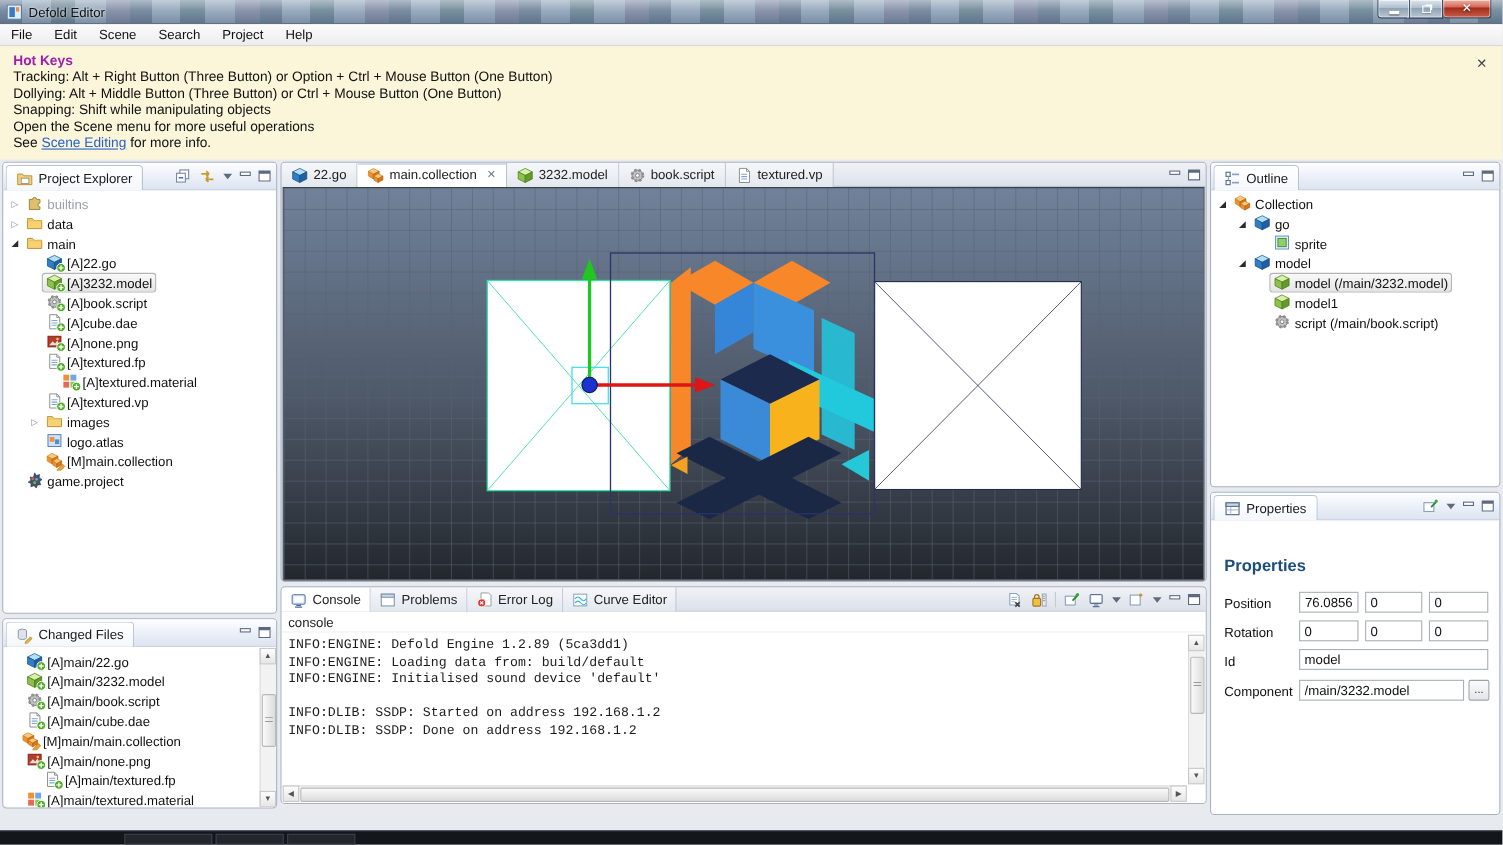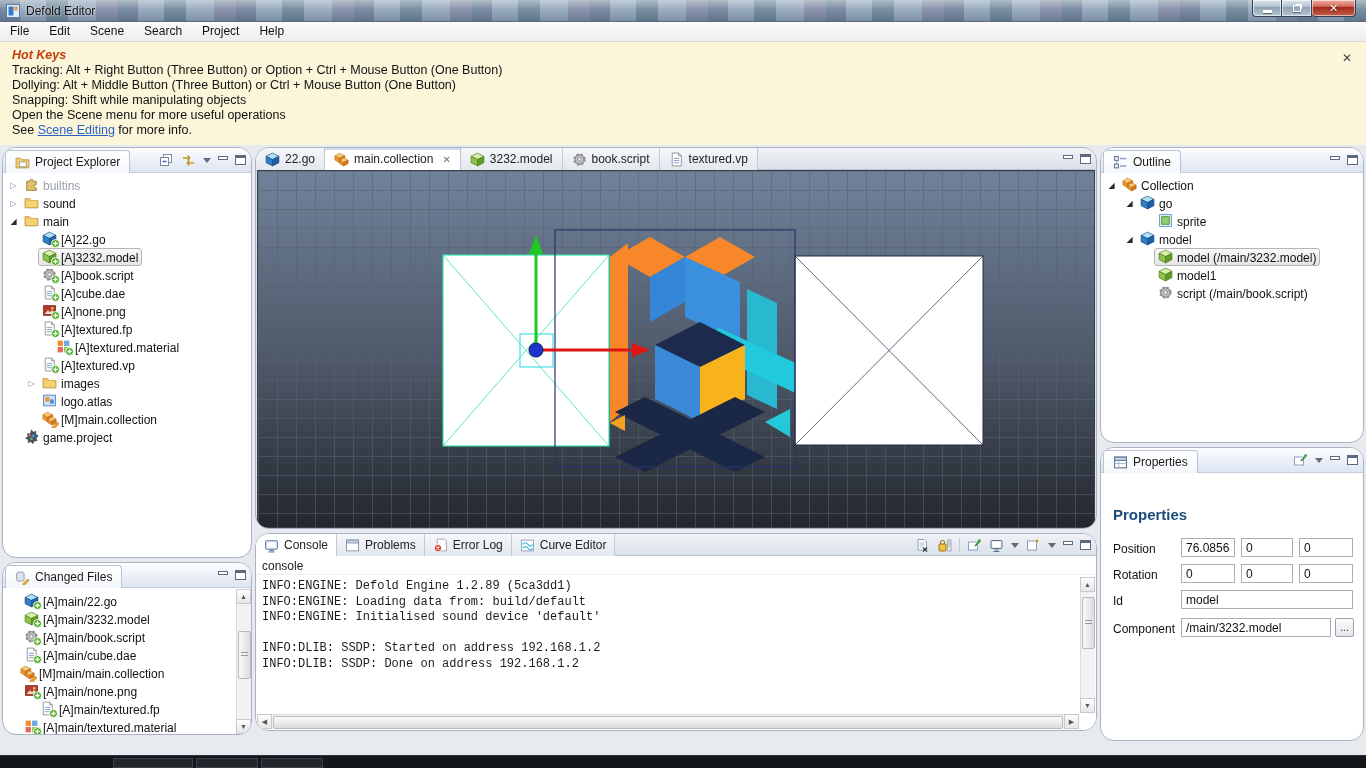--- a/index.html
+++ b/index.html
@@ -31,27 +31,27 @@
   .glyph-restore { width:8px; height:7px; border:1px solid #fff; box-shadow:2px -2px 0 -1px #fff, 0 1px 1px rgba(0,0,0,.4); }
   .glyph-close { color:#fff; font-size:11px; font-weight:bold; text-shadow:0 1px 2px rgba(0,0,0,.6); line-height:1; }
 
   
   #menubar { position:absolute; left:0; top:22px; width:1366px; height:20px;
     background:linear-gradient(#fbfbfb,#ededed); border-bottom:1px solid #d6d6d6; display:flex; }
   .menu-item { font-size:12px; color:#111; line-height:19px; padding:0 10px; cursor:default; }
 
   
   #banner { position:absolute; left:0; top:42px; width:1366px; height:103px; background:#fbf5da; padding:6px 12px; }
-  #banner .bt { font-size:12.5px; font-weight:bold; color:#c2410c; line-height:15px;font-style:italic; }
+  #banner .bt { font-size:12.5px; font-weight:bold; color:#a21caf; line-height:15px; }
   #banner .bl { font-size:12.5px; color:#111; line-height:15px; }
   #banner a.lnk { color:#2a63c8; text-decoration:underline; cursor:pointer; }
   #banner-close { position:absolute; right:14px; top:10px; font-size:12px; color:#444; cursor:pointer; line-height:1; }
 
   
-  .panel { position:absolute; background:#fff; border:1px solid #a9b3c2; border-radius:14px; overflow:hidden; }
+  .panel { position:absolute; background:#fff; border:1px solid #a9b3c2; border-radius:4px; overflow:hidden; }
   .panel-hdr { position:relative; height:25px; background:linear-gradient(#fdfeff,#e9eef7 60%,#dde5f1); border-bottom:1px solid #c3cddc; }
   .view-tab { position:absolute; left:2px; top:2px; height:23px; display:flex; align-items:center; gap:5px; padding:0 9px;
     background:linear-gradient(#ffffff,#f4f7fb); border:1px solid #b9c3d2; border-bottom:none; border-radius:4px 4px 0 0; font-size:12px; color:#1a1a1a; }
   .hdr-tools { position:absolute; right:5px; top:0; height:24px; display:flex; align-items:center; gap:7px; }
   .t-min { width:10px; height:4px; border:1px solid #5c6a80; background:#fff; margin-top:-4px; }
   .t-max { width:11px; height:10px; border:1px solid #5c6a80; border-top-width:3px; background:#fff; }
   .t-tri { width:0; height:0; border-left:4px solid transparent; border-right:4px solid transparent; border-top:5px solid #5f6b7d; }
   .t-sep { width:1px; height:14px; background:#c3cbd8; }
   .tool-svg { width:15px; height:15px; display:block; }
 
@@ -199,21 +199,21 @@
         </div>
         <div class="tree-row" style="padding-left: 4px;">
           <span class="tw tw-c">▷</span>
           <span class="inner">
             <span class="ic">
               <svg class="main" viewBox="0 0 14 14">
                 <path d="M1 3.5 h4.2 l1.3 1.6 H13 V12 H1z" fill="#f6d274" stroke="#b98e2f" stroke-width="0.8"></path>
                 <path d="M1 5.4 h12" stroke="#eec05c" stroke-width="0.9"></path>
               </svg>
             </span>
-            <span class="lbl">sound</span>
+            <span class="lbl">data</span>
           </span>
         </div>
         <div class="tree-row" style="padding-left: 4px;">
           <span class="tw tw-e">◢</span>
           <span class="inner">
             <span class="ic">
               <svg class="main" viewBox="0 0 14 14">
                 <path d="M1 3.5 h4.2 l1.3 1.6 H13 V12 H1z" fill="#f6d274" stroke="#b98e2f" stroke-width="0.8"></path>
                 <path d="M1 5.4 h12" stroke="#eec05c" stroke-width="0.9"></path>
               </svg>

